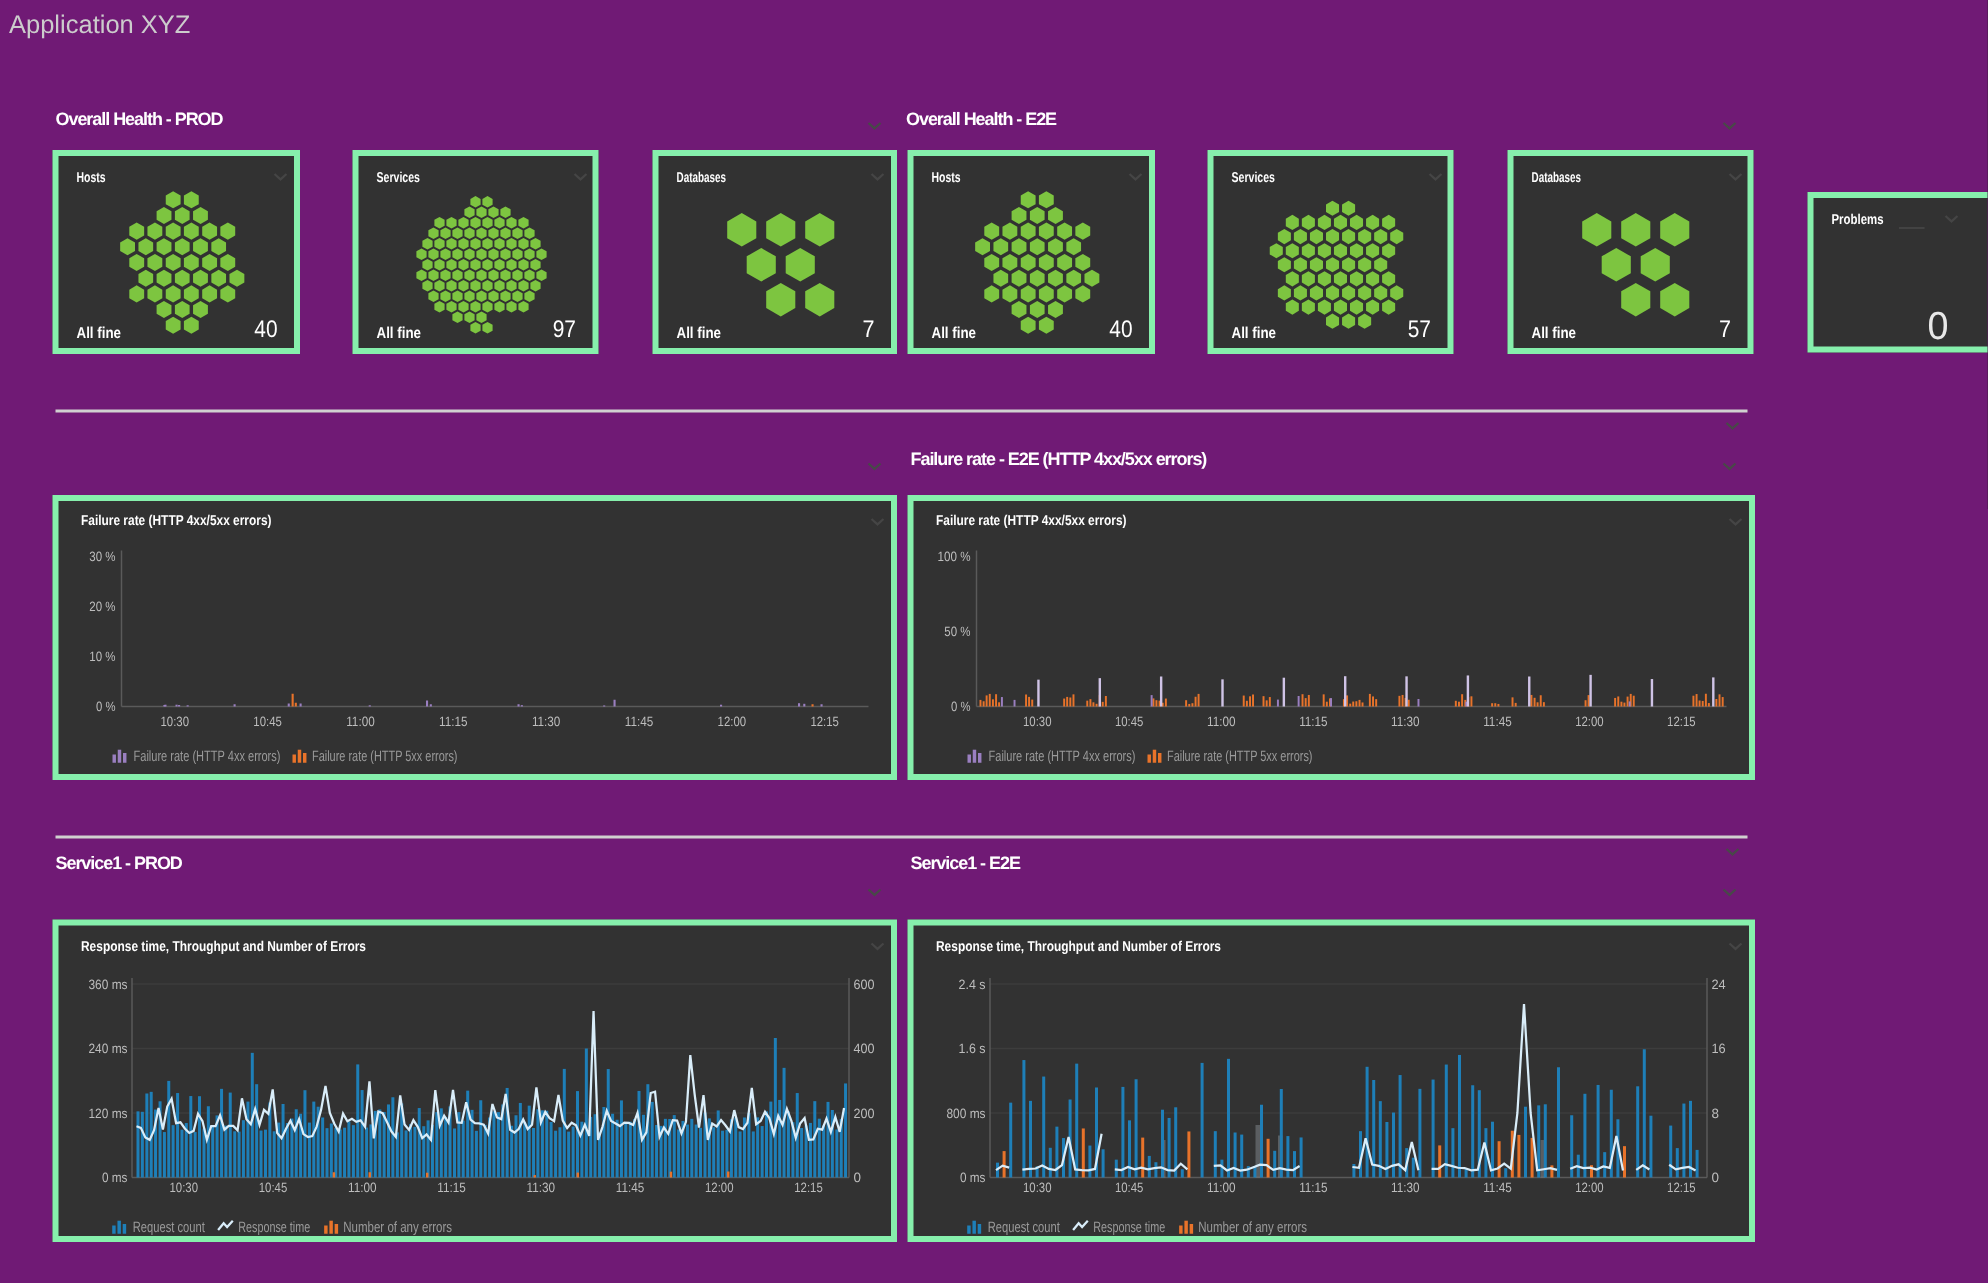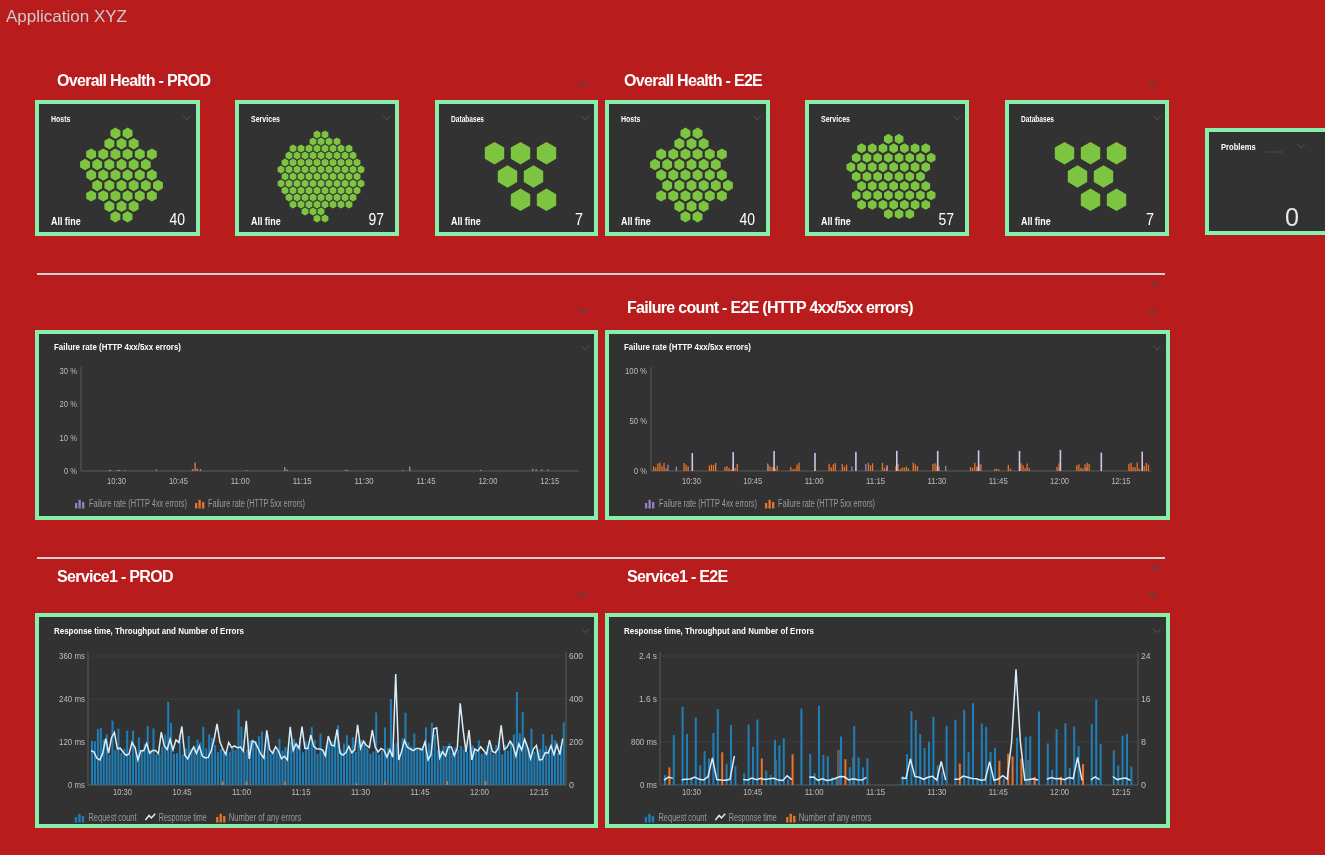--- a/index.html
+++ b/index.html
@@ -1,18 +1,18 @@
 <!DOCTYPE html>
 <html><head><meta charset="utf-8"><style>
 * { margin:0; padding:0; box-sizing:border-box; }
 body { background:#1b1b1b; font-family:"Liberation Sans", sans-serif; }
 svg text { font-family:"Liberation Sans", sans-serif; }
-.page { position:relative; width:1325px; height:855px; background:#b91c1c; overflow:hidden; }
+.page { position:relative; width:1325px; height:855px; background:#701a75; overflow:hidden; }
 .tile { position:absolute; background:#323232; border:4px solid #86efac; }
-.sect { position:absolute; font-size:16px; font-weight:bold; color:#fff; letter-spacing:-0.7px;margin-left:20px; }
+.sect { position:absolute; font-size:12px; font-weight:bold; color:#fff; letter-spacing:-0.7px; }
 .divider { position:absolute; height:2px; background:#d0d0d0; }
 </style></head><body>
 <div class="page">
 <div style="position:absolute;left:6px;top:7px;font-size:17px;color:#ccc">Application XYZ</div>
 <div class="sect" style="left:37px;top:72px">Overall Health - PROD</div>
 <div class="sect" style="left:604px;top:72px">Overall Health - E2E</div>
 <svg style="position:absolute;left:577px;top:80px" width="12" height="8">
       <polyline points="2,2 6.0,5.6 10.0,2" fill="none" stroke="#484848" stroke-width="1.5"></polyline>
     </svg>
     <svg style="position:absolute;left:1147px;top:80px" width="12" height="8">
@@ -333,21 +333,21 @@
 <text x="76.0" y="94.0" font-size="26" text-anchor="start" fill="#e8e8e8" font-weight="normal" textLength="14" lengthAdjust="spacingAndGlyphs">0</text>
 </svg>
 <svg style="position:absolute;left:86px;top:10px" width="12" height="8">
         <polyline points="2,2 6.0,5.6 10.0,2" fill="none" stroke="#454545" stroke-width="1.5"></polyline>
       </svg>
     </div>
     <div class="divider" style="left:37px;top:273px;width:1128px"></div>
     <svg style="position:absolute;left:1149px;top:280px" width="12" height="8">
       <polyline points="2,2 6.0,5.6 10.0,2" fill="none" stroke="#484848" stroke-width="1.5"></polyline>
     </svg>
-    <div class="sect" style="left:607px;top:299px">Failure count - E2E (HTTP 4xx/5xx errors)</div>
+    <div class="sect" style="left:607px;top:299px">Failure rate - E2E (HTTP 4xx/5xx errors)</div>
     <svg style="position:absolute;left:577px;top:307px" width="12" height="8">
       <polyline points="2,2 6.0,5.6 10.0,2" fill="none" stroke="#484848" stroke-width="1.5"></polyline>
     </svg>
     <svg style="position:absolute;left:1147px;top:307px" width="12" height="8">
       <polyline points="2,2 6.0,5.6 10.0,2" fill="none" stroke="#484848" stroke-width="1.5"></polyline>
     </svg>
     <div class="tile" style="left:35px;top:330px;width:563px;height:190px">
       <svg style="position:absolute;left:0;top:0" width="561" height="188">
         <text x="15.0" y="16.0" font-size="9.5" text-anchor="start" fill="#fff" font-weight="bold" textLength="127" lengthAdjust="spacingAndGlyphs">Failure rate (HTTP 4xx/5xx errors)</text>
         <line x1="42" y1="33" x2="42" y2="137" stroke="#5a5a5a" stroke-width="1"></line>

